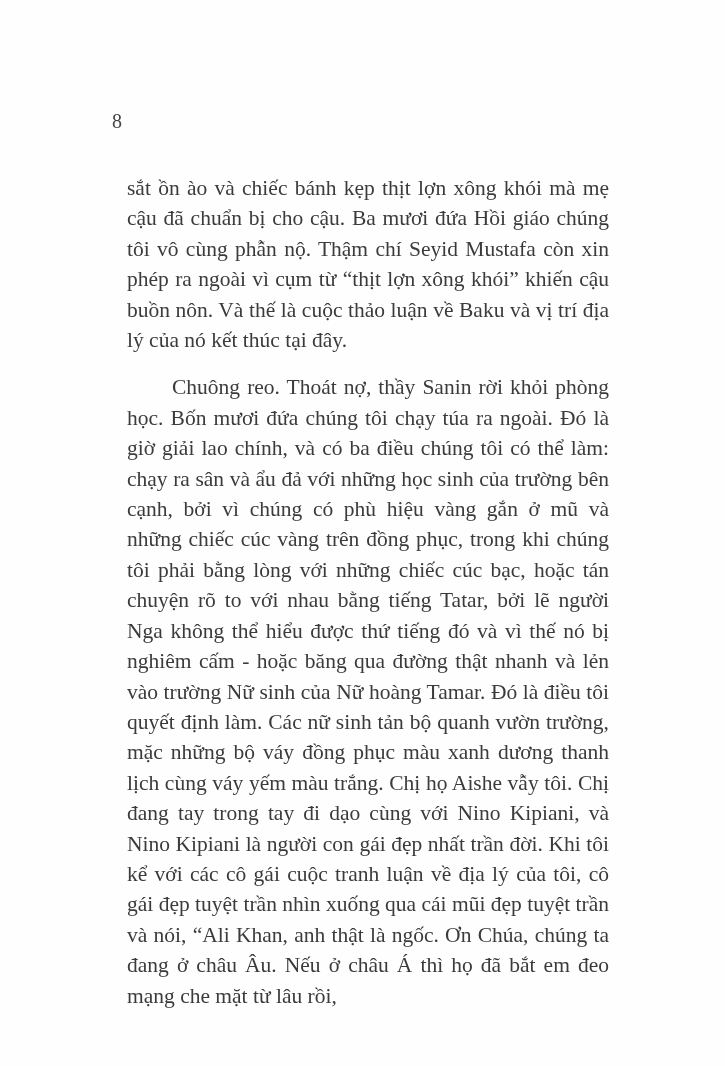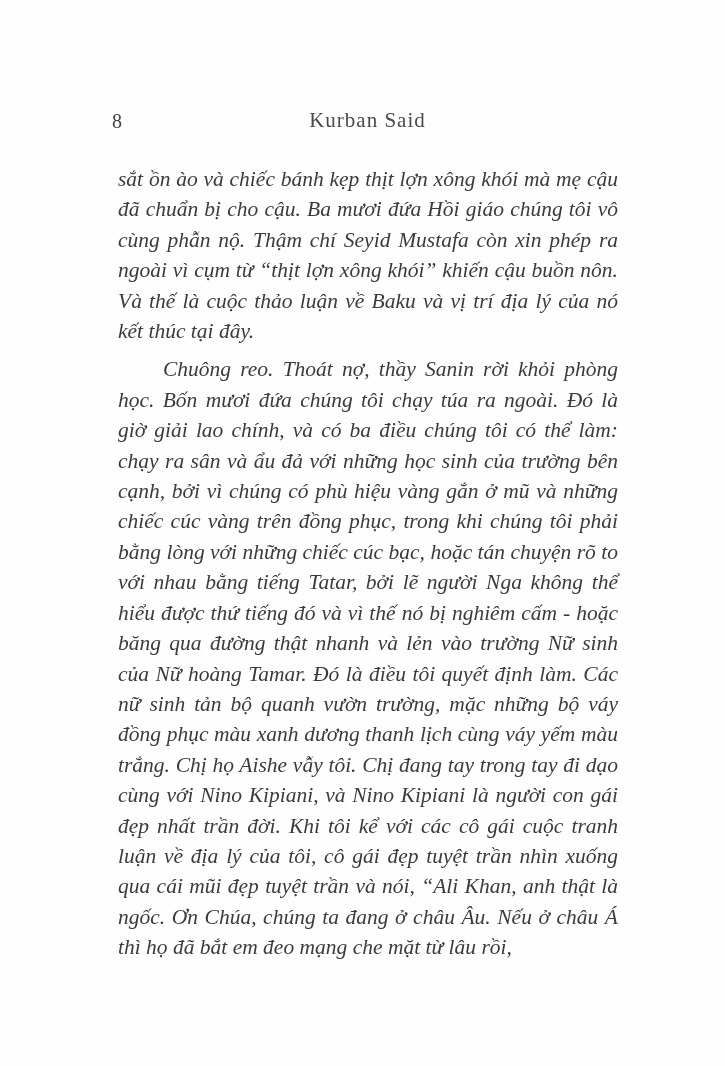--- a/index.html
+++ b/index.html
@@ -50,36 +50,34 @@
     position: absolute;
     top: 156px;
     left: 110px;
     width: 516px;
     font-size: 21.5px;
     line-height: 30.4px;
     text-align: justify;
     color: #3b3b3b;
   }
   .body-text p {
-    margin: 8px;
+    margin: 17px;
     padding: 0;
-    font-style: italic;
   }
   .body-text p.indented {
     text-indent: 45px;
   }
 </style>
 </head>
 <body>
 
 <div class="page">
 
   <div class="running-header">
     <span class="page-number">8</span>
-    <span class="running-title">Kurban Said</span>
   </div>
 
   <div class="body-text">
     <p>sắt ồn ào và chiếc bánh kẹp thịt lợn xông khói mà mẹ cậu đã chuẩn bị cho cậu. Ba mươi đứa Hồi giáo chúng tôi vô cùng phẫn nộ. Thậm chí Seyid Mustafa còn xin phép ra ngoài vì cụm từ “thịt lợn xông khói” khiến cậu buồn nôn. Và thế là cuộc thảo luận về Baku và vị trí địa lý của nó kết thúc tại đây.</p>
     <p class="indented">Chuông reo. Thoát nợ, thầy Sanin rời khỏi phòng học. Bốn mươi đứa chúng tôi chạy túa ra ngoài. Đó là giờ giải lao chính, và có ba điều chúng tôi có thể làm: chạy ra sân và ẩu đả với những học sinh của trường bên cạnh, bởi vì chúng có phù hiệu vàng gắn ở mũ và những chiếc cúc vàng trên đồng phục, trong khi chúng tôi phải bằng lòng với những chiếc cúc bạc, hoặc tán chuyện rõ to với nhau bằng tiếng Tatar, bởi lẽ người Nga không thể hiểu được thứ tiếng đó và vì thế nó bị nghiêm cấm - hoặc băng qua đường thật nhanh và lẻn vào trường Nữ sinh của Nữ hoàng Tamar. Đó là điều tôi quyết định làm. Các nữ sinh tản bộ quanh vườn trường, mặc những bộ váy đồng phục màu xanh dương thanh lịch cùng váy yếm màu trắng. Chị họ Aishe vẫy tôi. Chị đang tay trong tay đi dạo cùng với Nino Kipiani, và Nino Kipiani là người con gái đẹp nhất trần đời. Khi tôi kể với các cô gái cuộc tranh luận về địa lý của tôi, cô gái đẹp tuyệt trần nhìn xuống qua cái mũi đẹp tuyệt trần và nói, “Ali Khan, anh thật là ngốc. Ơn Chúa, chúng ta đang ở châu Âu. Nếu ở châu Á thì họ đã bắt em đeo mạng che mặt từ lâu rồi,</p>
   </div>
 
 </div>
 
 </body></html>

